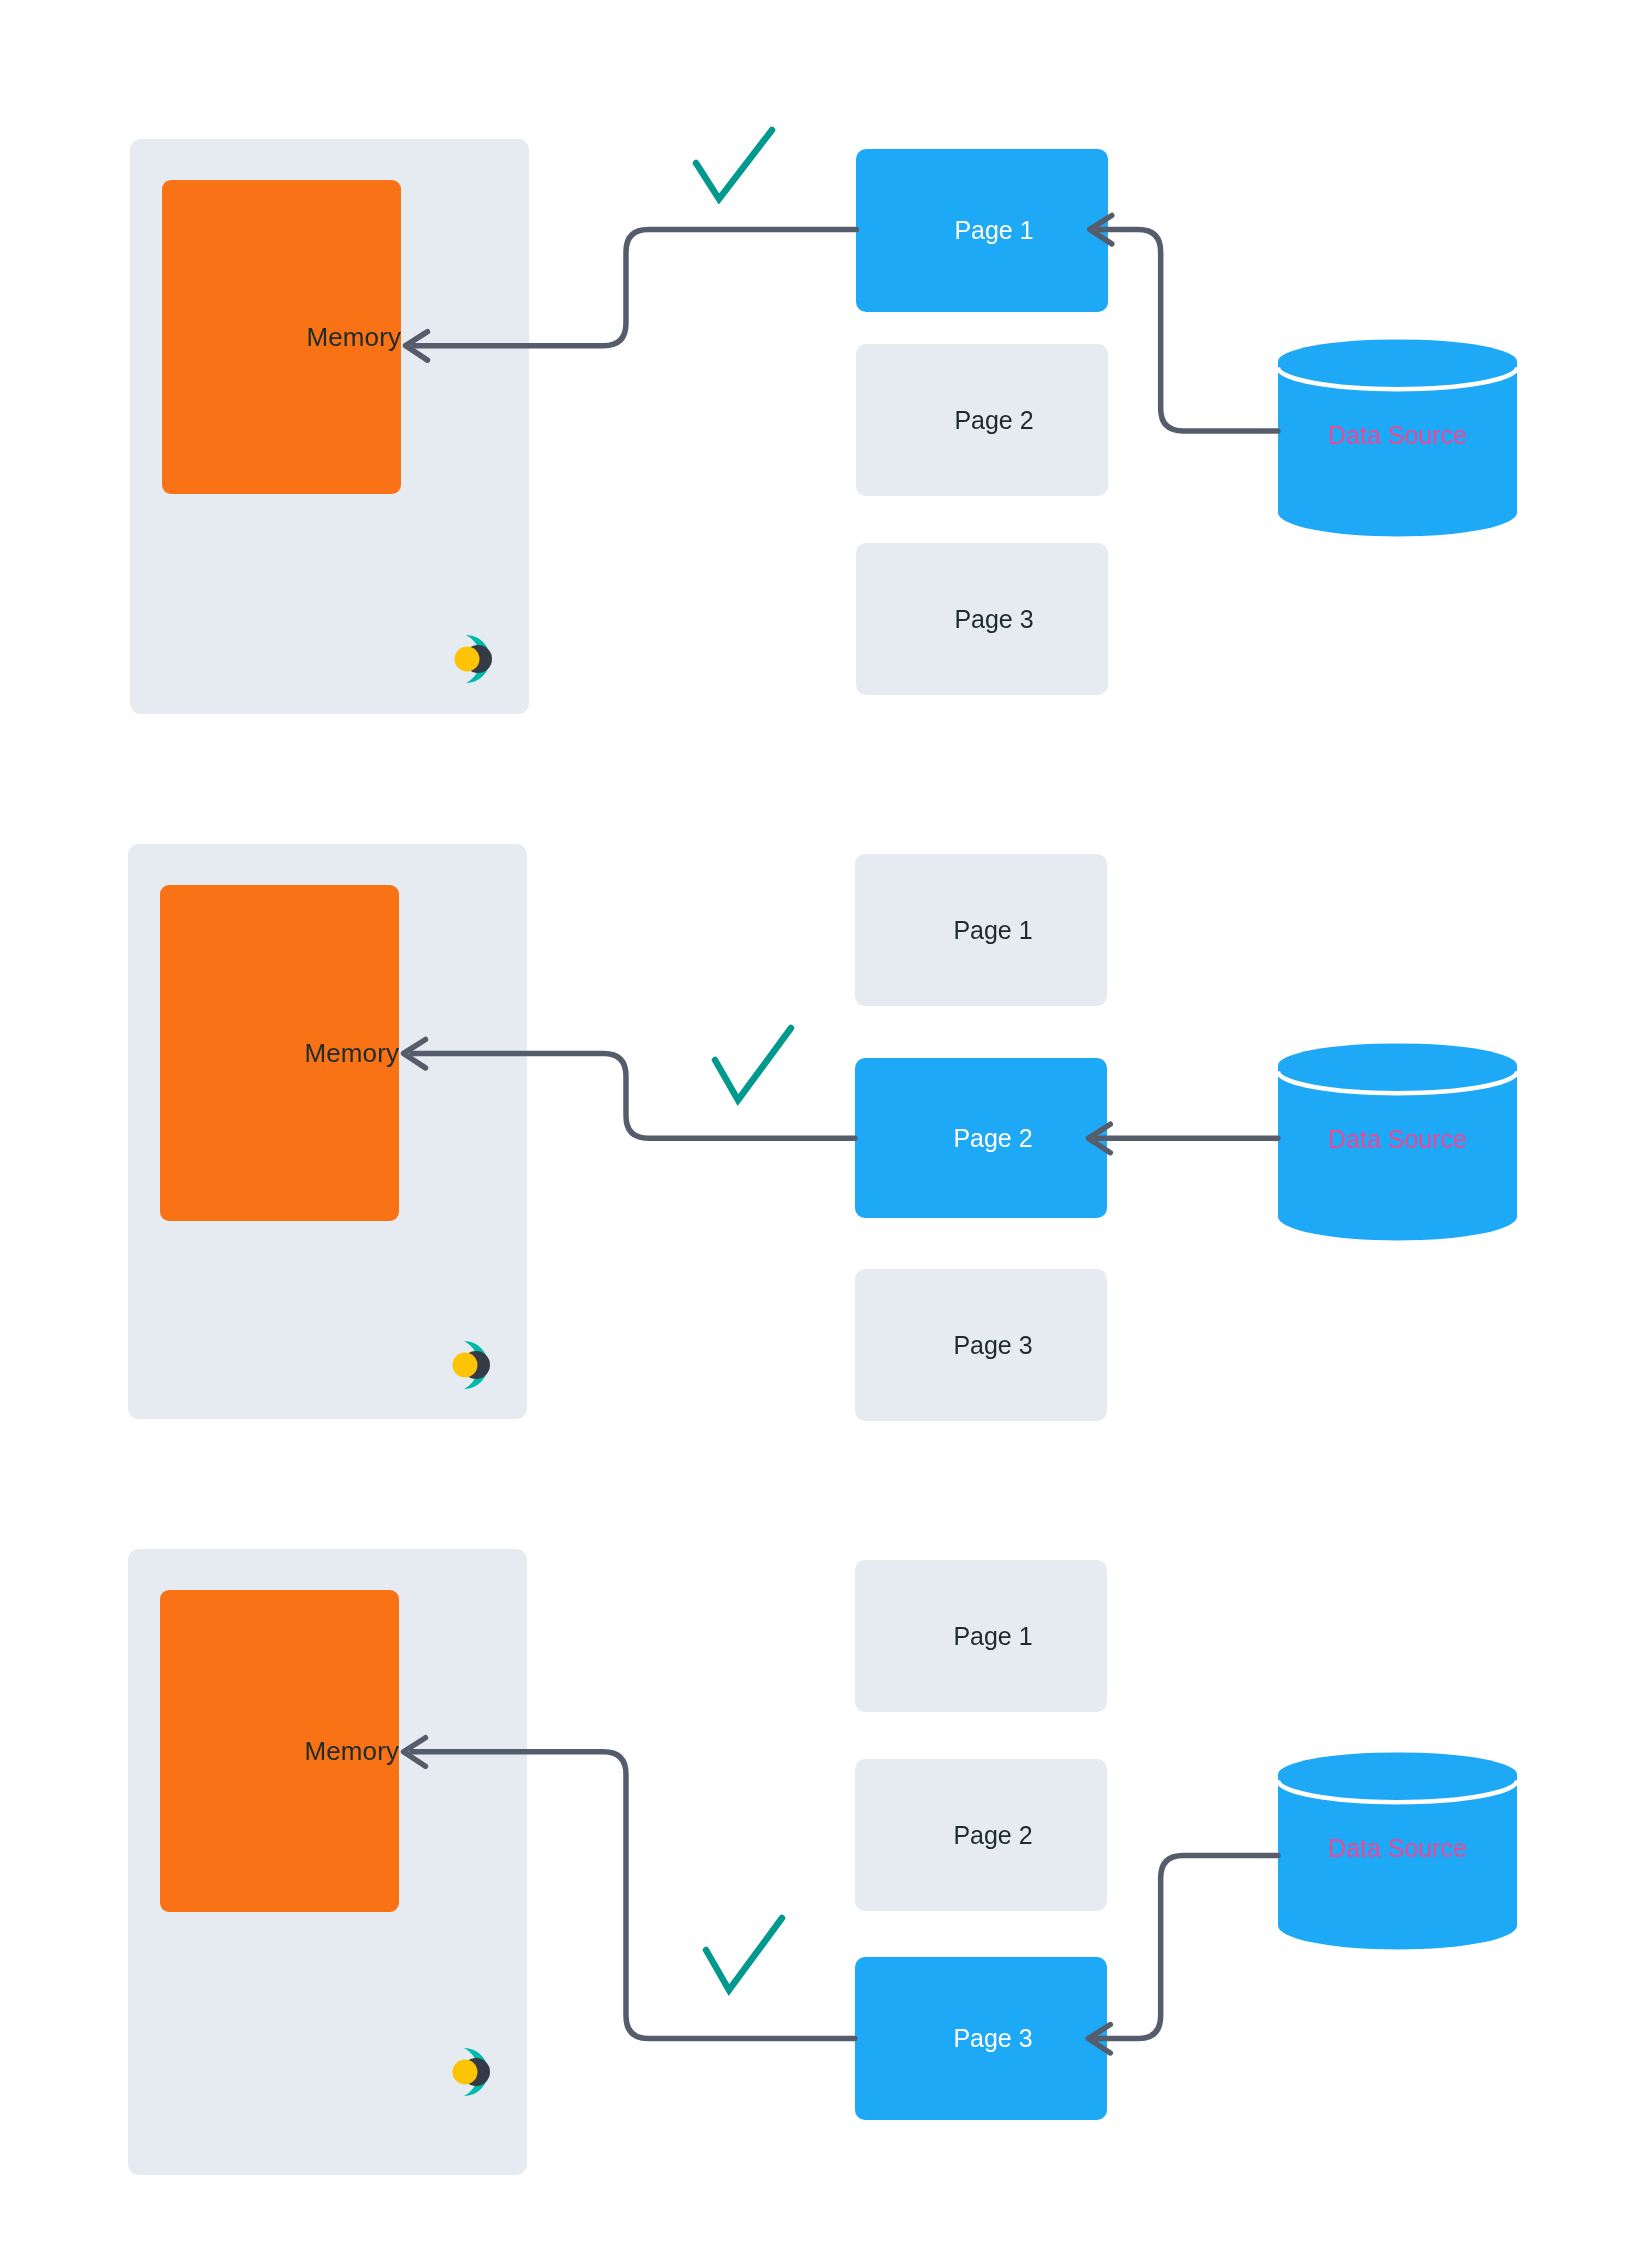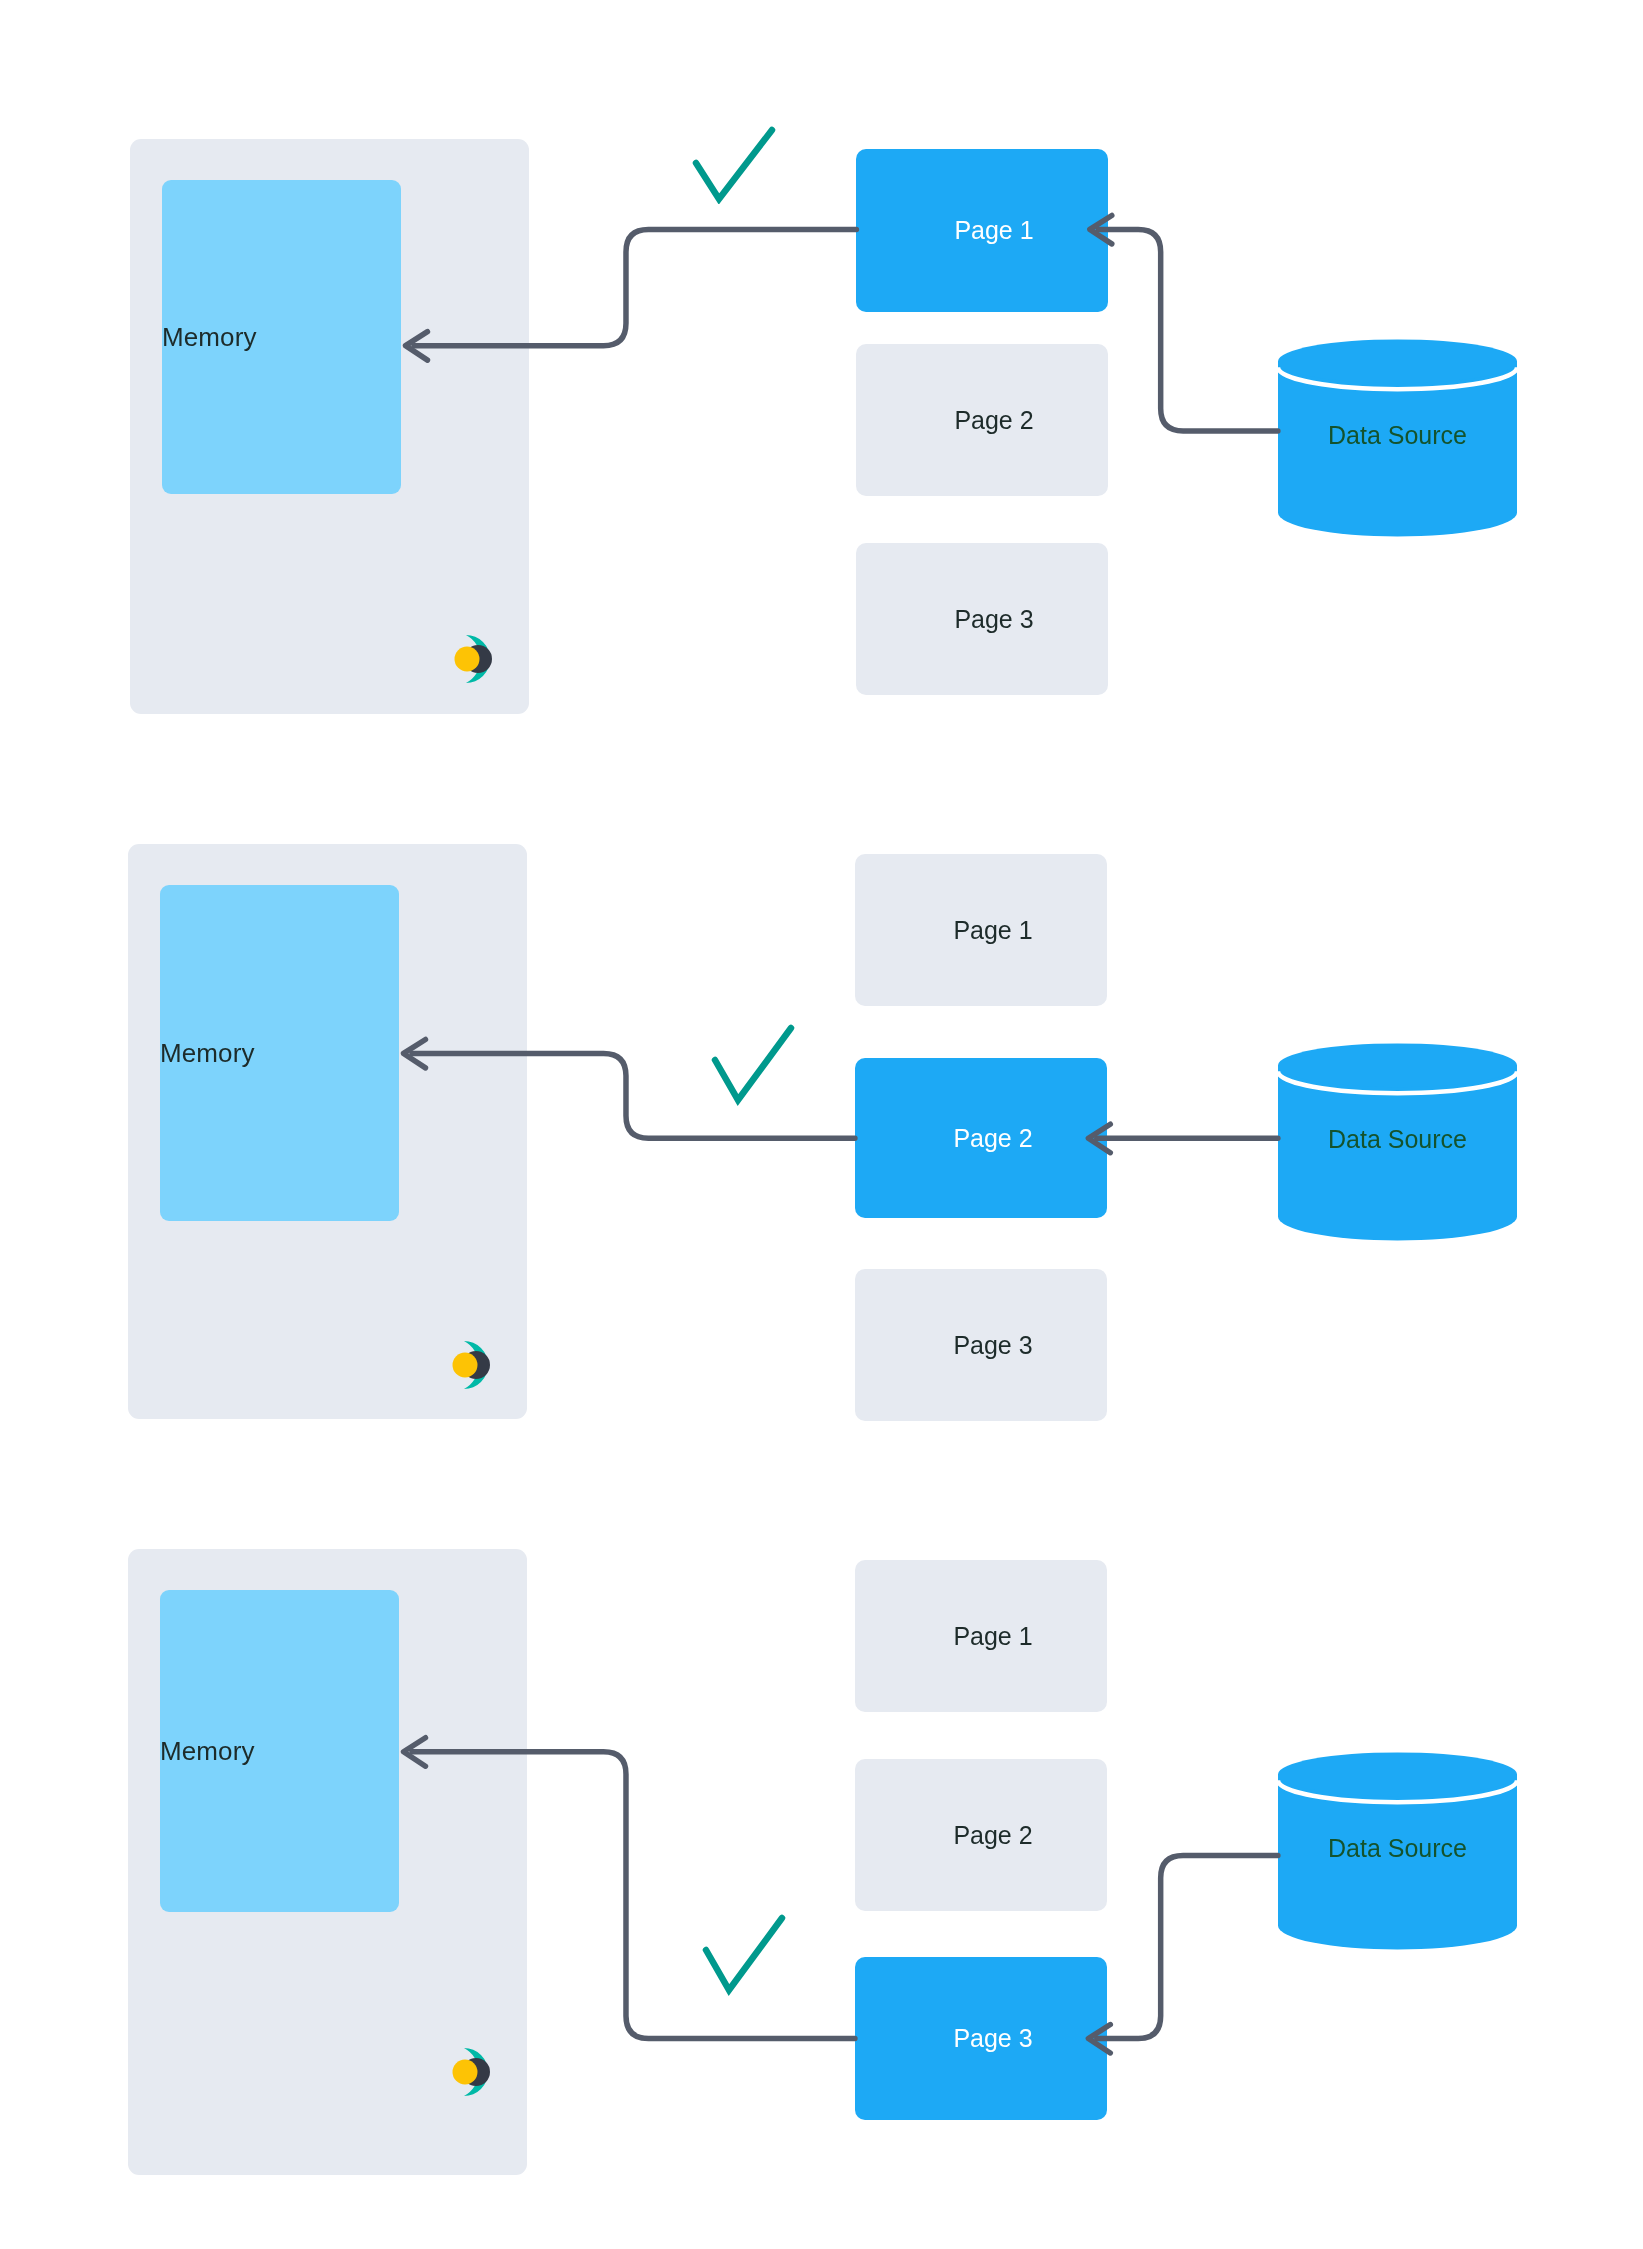--- a/index.html
+++ b/index.html
@@ -17,25 +17,25 @@
     background: #ffffff;
     overflow: hidden;
   }
   .panel {
     position: absolute;
     background: #e6eaf1;
     border-radius: 11px;
   }
   .memory-box {
     position: absolute;
-    background: #7dd3fc;
+    background: #f97316;
     border-radius: 9px;
     display: flex;
     align-items: center;
-    justify-content: flex-start;
+    justify-content: flex-end;
   }
   .memory-label {
     font-size: 26px;
     color: #1d2b2a;
     letter-spacing: 0.1px;
   }
   .page-box {
     position: absolute;
     border-radius: 10px;
     display: flex;
@@ -57,21 +57,21 @@
     color: #ffffff;
   }
   .cyl {
     position: absolute;
   }
   .cyl-label {
     position: absolute;
     width: 100%;
     text-align: center;
     font-size: 25px;
-    color: #14532d;
+    color: #ec4899;
     pointer-events: none;
   }
   .logo {
     position: absolute;
   }
   .check {
     position: absolute;
   }
   .edge {
     position: absolute;

